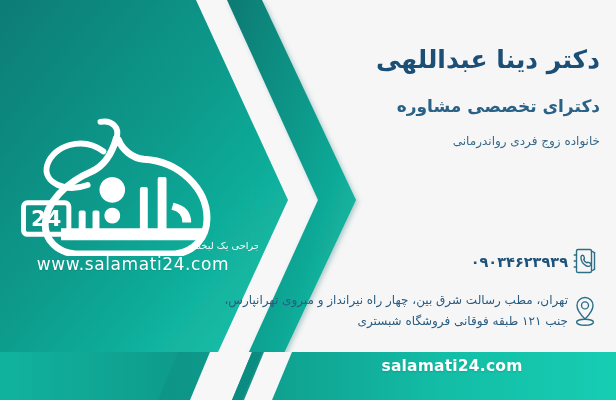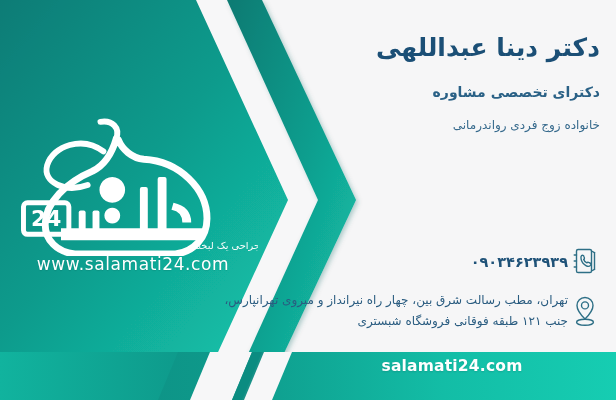--- a/index.html
+++ b/index.html
@@ -28,31 +28,31 @@
     text-align:center;
     color:#ffffff;
     font-family:"DejaVu Sans","Liberation Sans",sans-serif;
     font-size:17px;letter-spacing:.6px;font-weight:400;
     direction:ltr;
     text-shadow:0 1px 1px rgba(0,0,0,.10);
   }
 
   
   #info{
-    position:absolute;right:16px;top:32px;width:360px;
+    position:absolute;right:16px;top:44px;width:360px;
     text-align:right;direction:rtl;
   }
   #doctor-name{
     color:#1b4f76;
     font-size:25px;font-weight:700;line-height:1.25;
     margin:0 0 20px 0;letter-spacing:.2px;
   }
   #degree{
     color:#2a6186;
-    font-size:14px;font-weight:600;line-height:1.3;
+    font-size:17px;font-weight:600;line-height:1.3;
     margin:0 0 16px 0;
   }
   #specialty{
     color:#35698c;
     font-size:12px;font-weight:400;line-height:1.4;
     margin:0;
   }
 
   
   #contact{

